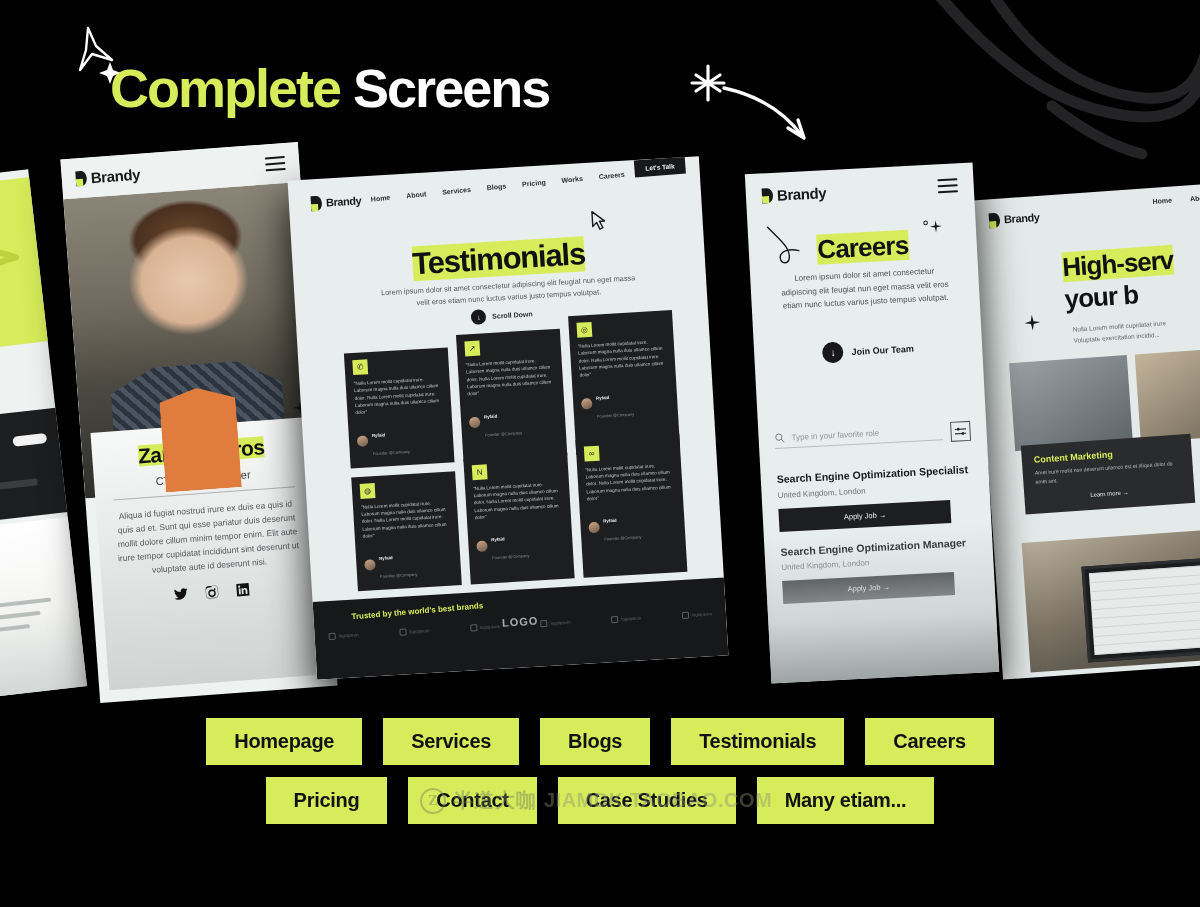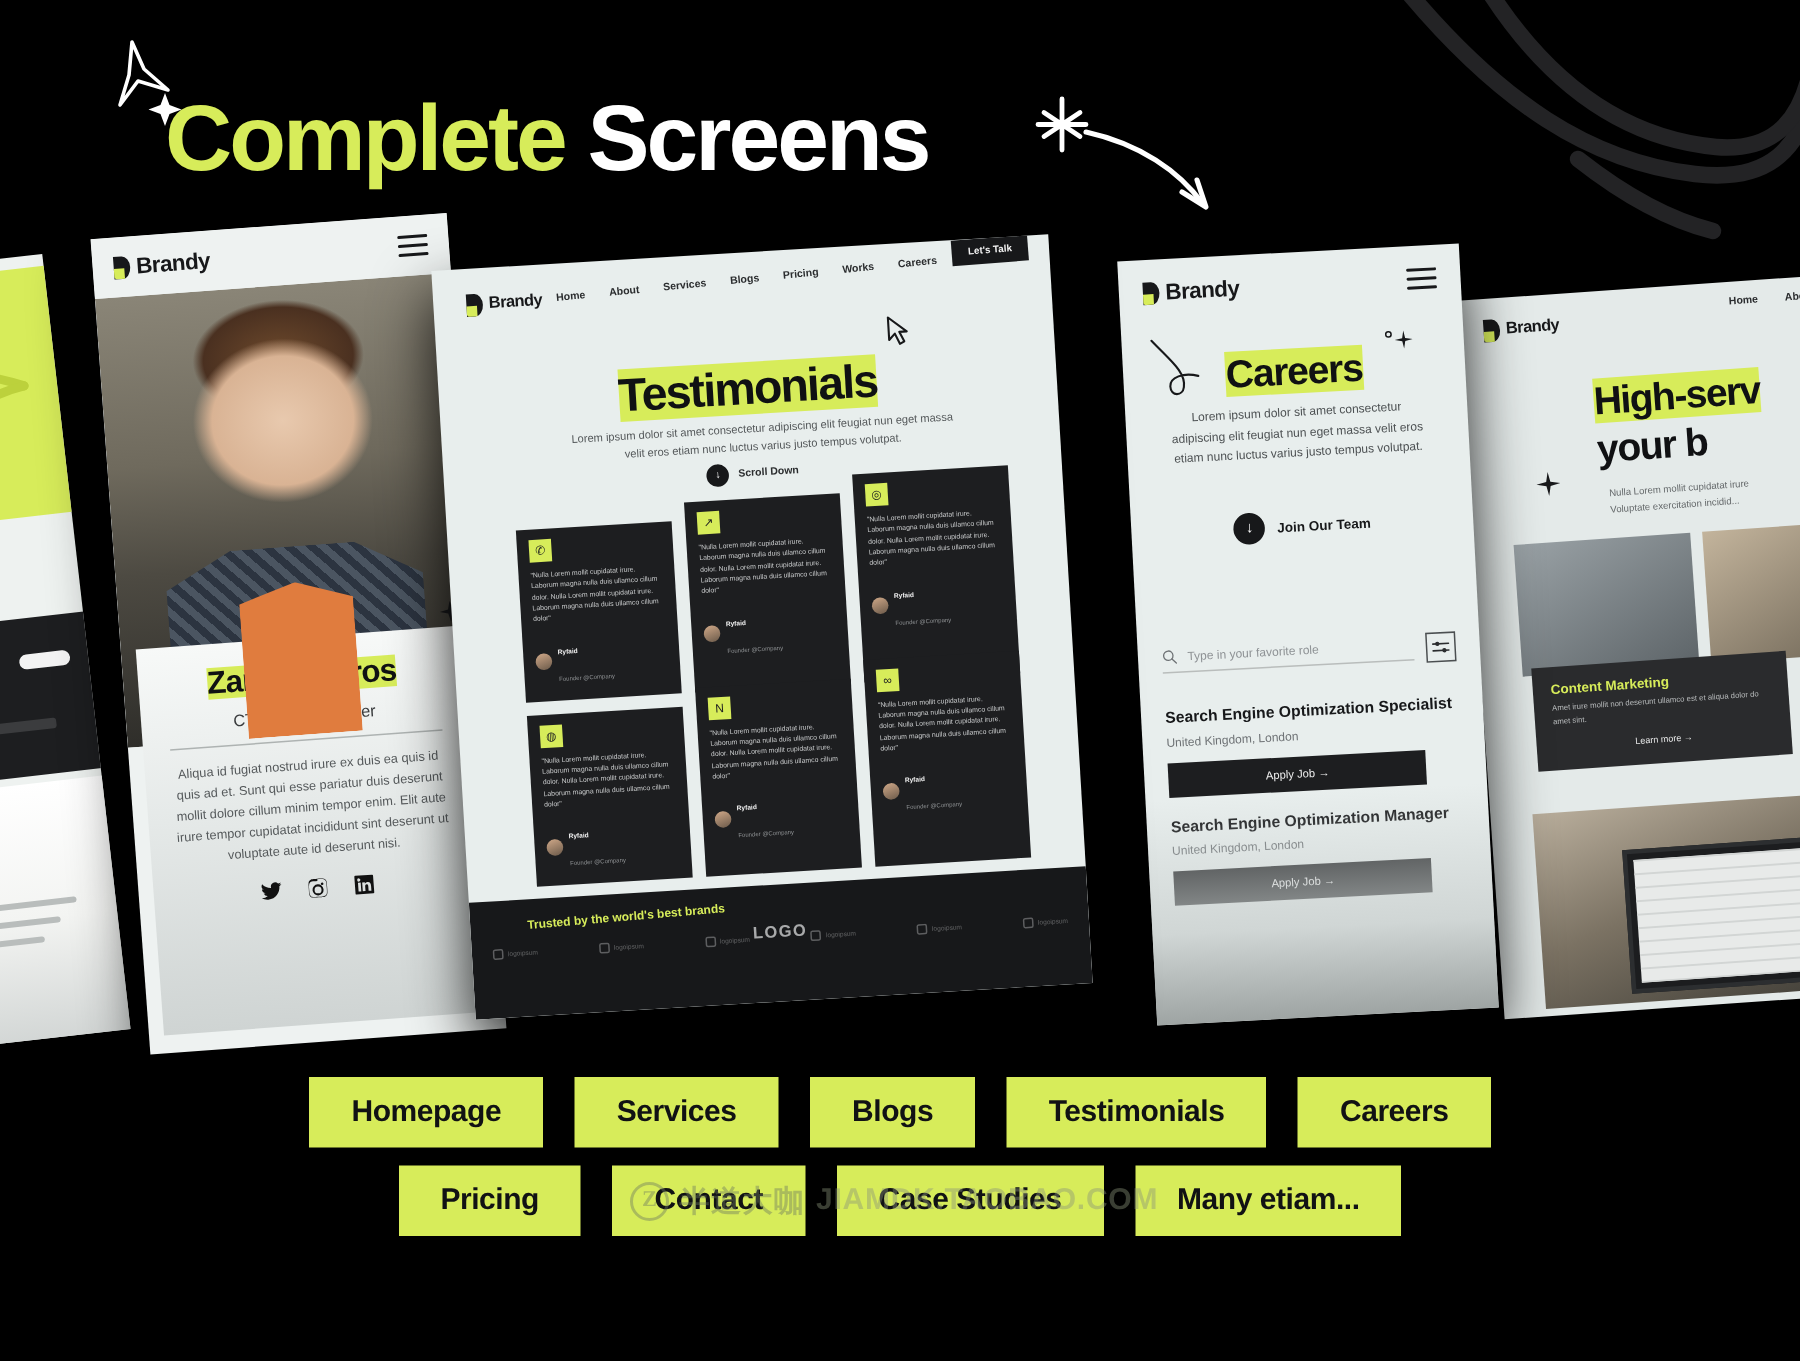--- a/index.html
+++ b/index.html
@@ -7,21 +7,21 @@
     width: 1200px; height: 907px;
     background: #000;
     overflow: hidden;
     font-family: "Liberation Sans", sans-serif;
   }
   #stage { position: relative; width: 1200px; height: 907px; background: #000; overflow: hidden; }
 
   
   .title-wrap {
     position: absolute; left: 110px; top: 57px;
-    font-size: 62px; font-weight: 700; letter-spacing: -2px;
+    font-size: 54px; font-weight: 700; letter-spacing: -2px;
     white-space: nowrap; z-index: 40;
   }
   .title-lime { color: #d7ec5a; }
   .title-white { color: #ffffff; }
 
   
   .sparkle-tl { position: absolute; left: 66px; top: 20px; width: 70px; height: 70px; z-index: 40; }
   .arrow-hdr { position: absolute; left: 682px; top: 58px; width: 160px; height: 100px; z-index: 40; }
   .swoosh-tr { position: absolute; right: -10px; top: -12px; width: 280px; height: 200px; z-index: 5; }
 

